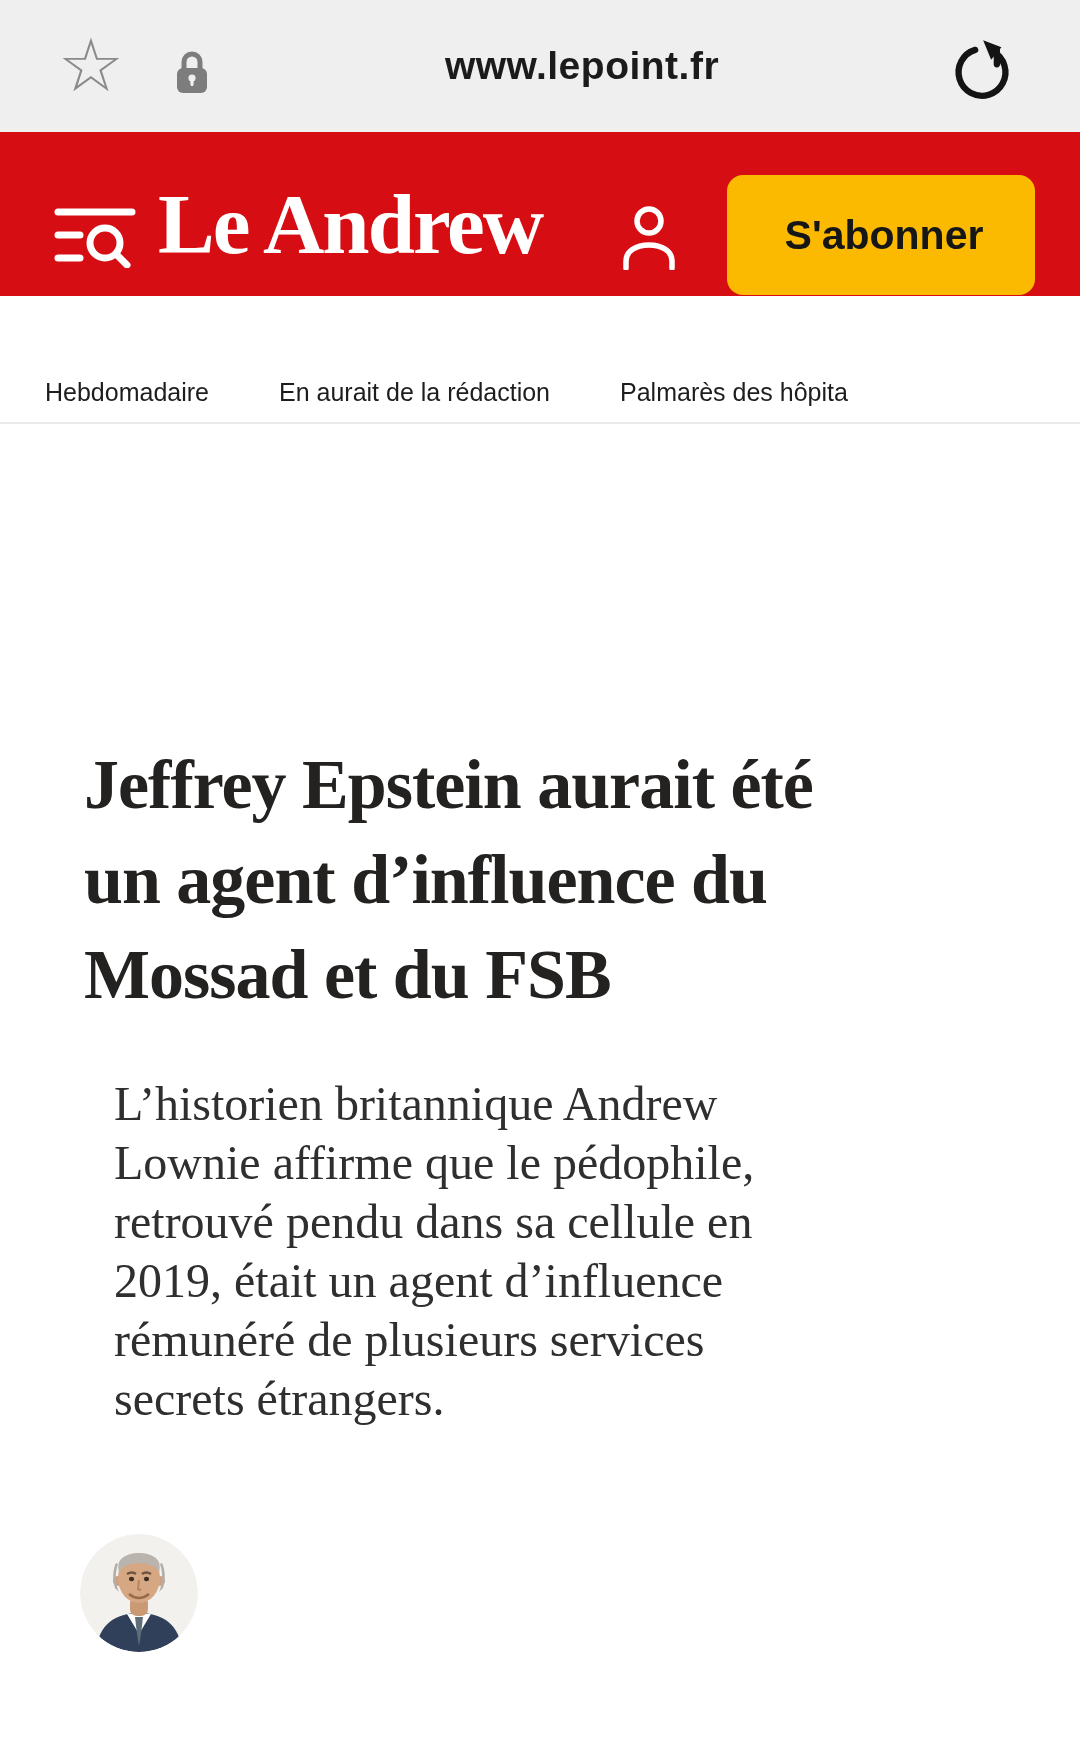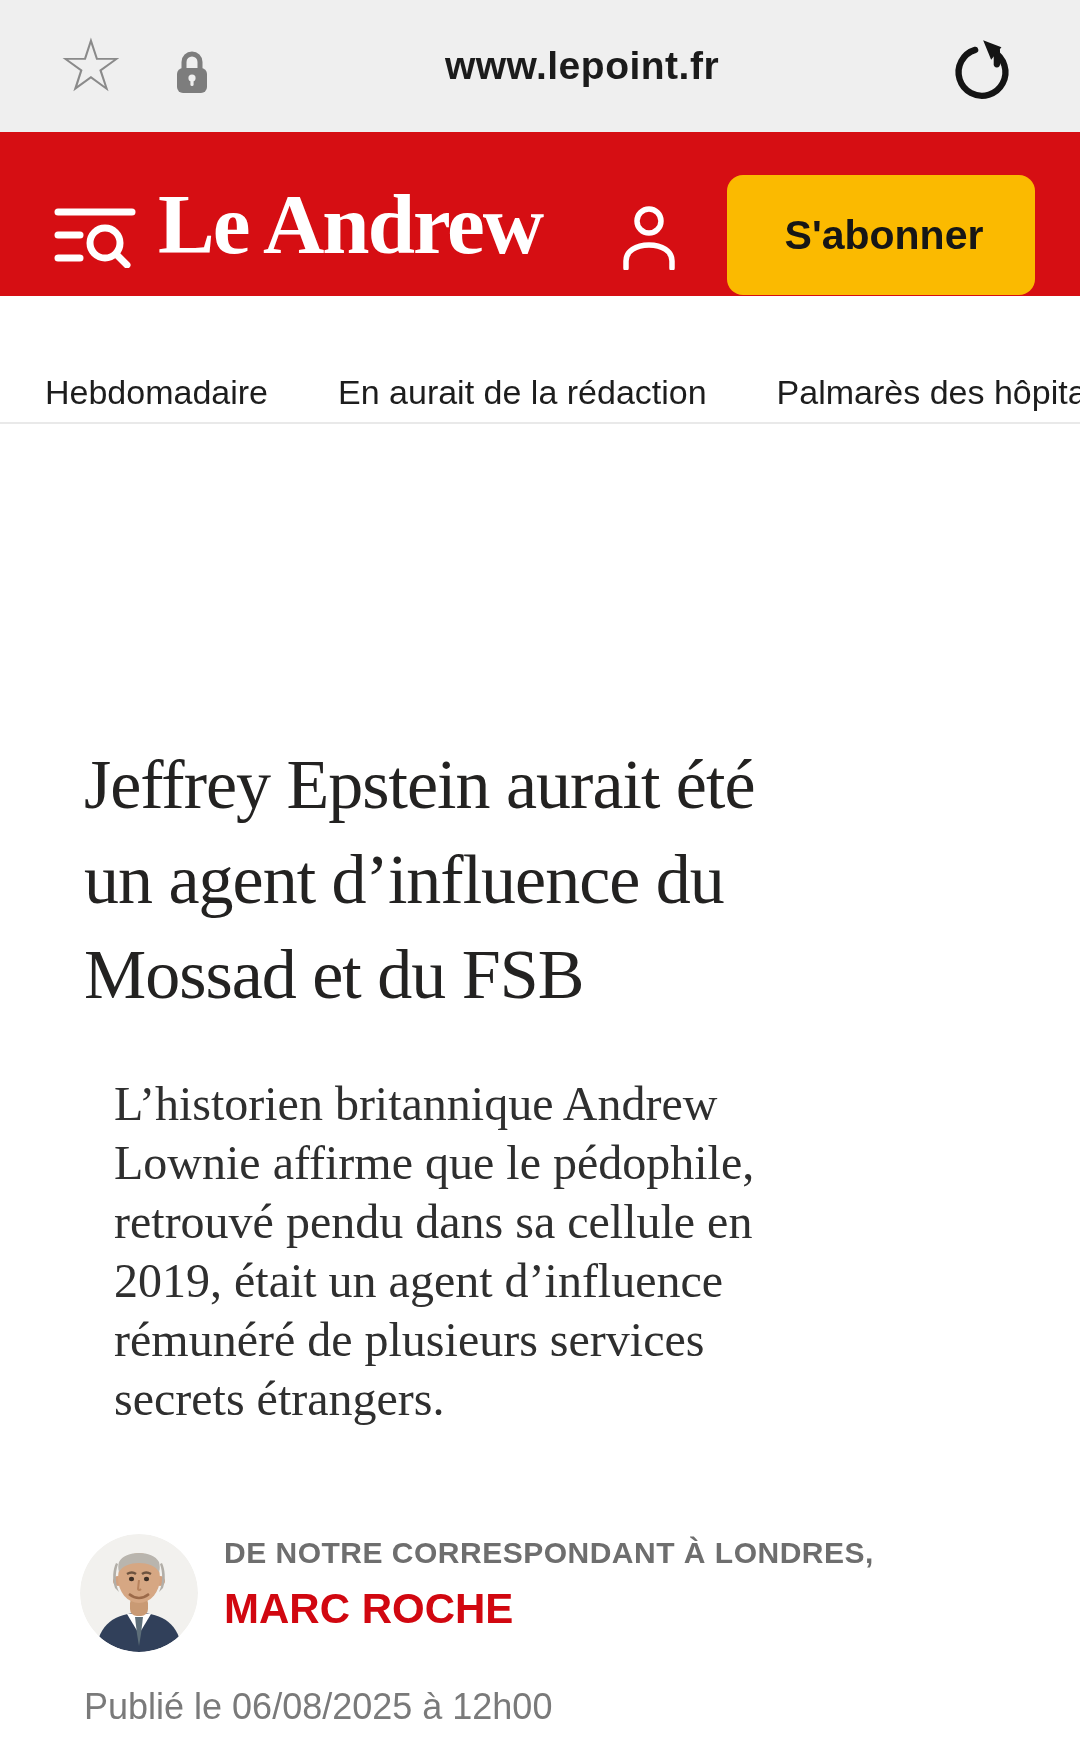--- a/index.html
+++ b/index.html
@@ -25,25 +25,25 @@
   .account{position:absolute;left:620px;top:74px;width:58px;height:64px;}
   .subscribe{position:absolute;left:727px;top:43px;width:308px;height:120px;
              background:var(--subscribe-yellow,#FBBA00);border:none;border-radius:16px;
              display:flex;align-items:center;justify-content:center;
              font-size:41px;font-weight:bold;color:#161616;font-family:"Liberation Sans",sans-serif;padding-left:12px;}
 
   
   .navbar{position:absolute;left:0;top:296px;width:1080px;height:128px;background:#ffffff;
           border-bottom:2px solid #e9e9e9;display:flex;align-items:flex-end;
           padding:0 0 10px 45px;box-sizing:border-box;gap:70px;white-space:nowrap;overflow:hidden;}
-  .navitem{font-size:34px;color:#1d1d1d;line-height:40px;flex:0 0 auto;}
+  .navitem{font-size:25px;color:#1d1d1d;line-height:40px;flex:0 0 auto;}
 
   
   .title{position:absolute;left:84px;top:737px;width:920px;
-         font-family:"Liberation Serif",serif;font-weight:normal;font-size:70px;
+         font-family:"Liberation Serif",serif;font-weight:bold;font-size:70px;
          line-height:95px;color:#232221;letter-spacing:-1px;white-space:pre-line;}
   .standfirst{position:absolute;left:84px;top:1074px;width:930px;
          font-family:"Liberation Serif",serif;font-size:48px;line-height:59px;
          color:#2f2f2f;white-space:pre-line;margin-left:30px;}
 
   .authorrow{position:absolute;left:80px;top:1534px;display:flex;align-items:flex-start;}
   .avatar{width:118px;height:118px;border-radius:50%;overflow:hidden;flex:0 0 auto;}
   .authortext{margin-left:26px;padding-top:2px;}
   .kicker{font-size:30px;font-weight:bold;color:#6e6e6e;line-height:34px;letter-spacing:0.5px;}
   .authorname{margin-top:16px;font-size:42px;font-weight:bold;color:var(--author-red,#D10710);line-height:46px;}
@@ -143,21 +143,16 @@
           <path d="M47 40 Q52 37 56 40" stroke="#6e5440" stroke-width="2.4" fill="none"></path>
           <path d="M62 40 Q66 37 71 40" stroke="#6e5440" stroke-width="2.4" fill="none"></path>
           <ellipse cx="51.5" cy="45" rx="2.6" ry="2.2" fill="#3c2f26"></ellipse>
           <ellipse cx="66.5" cy="45" rx="2.6" ry="2.2" fill="#3c2f26"></ellipse>
 
           <path d="M59 46 L58 55 Q59 57 61 55" stroke="#b8835d" stroke-width="2" fill="none"></path>
           <path d="M49 60 Q59 68 69 60" stroke="#9c6a49" stroke-width="2.4" fill="none"></path>
         </g>
       </svg>
     </div>
-    <div class="authortext">
-      <div class="kicker">DE NOTRE CORRESPONDANT À LONDRES,</div>
-      <div class="authorname">MARC ROCHE</div>
-    </div>
   </div>
 
-  <div class="published">Publié le 06/08/2025 à 12h00</div>
 
 </div>
 
 </body></html>

